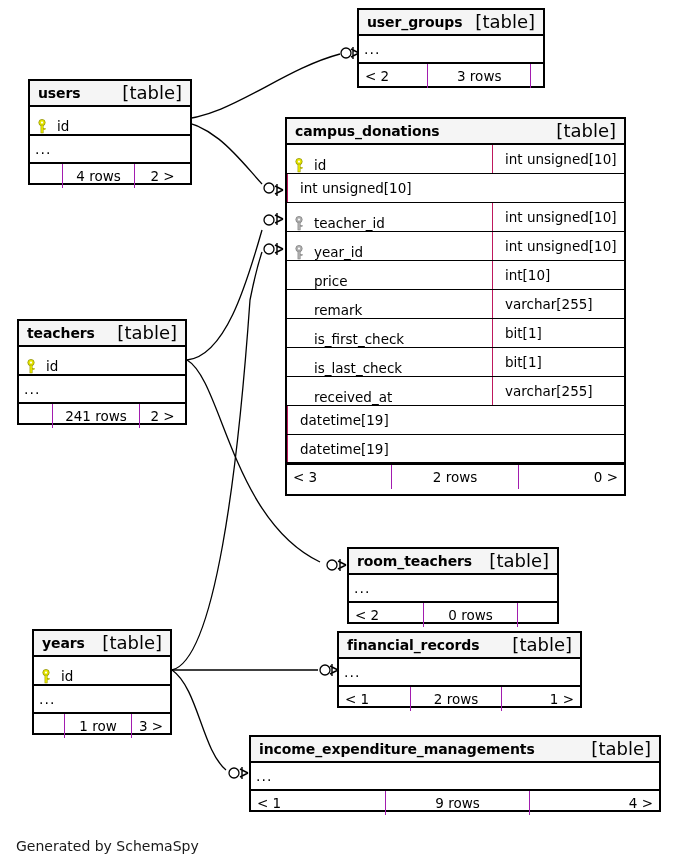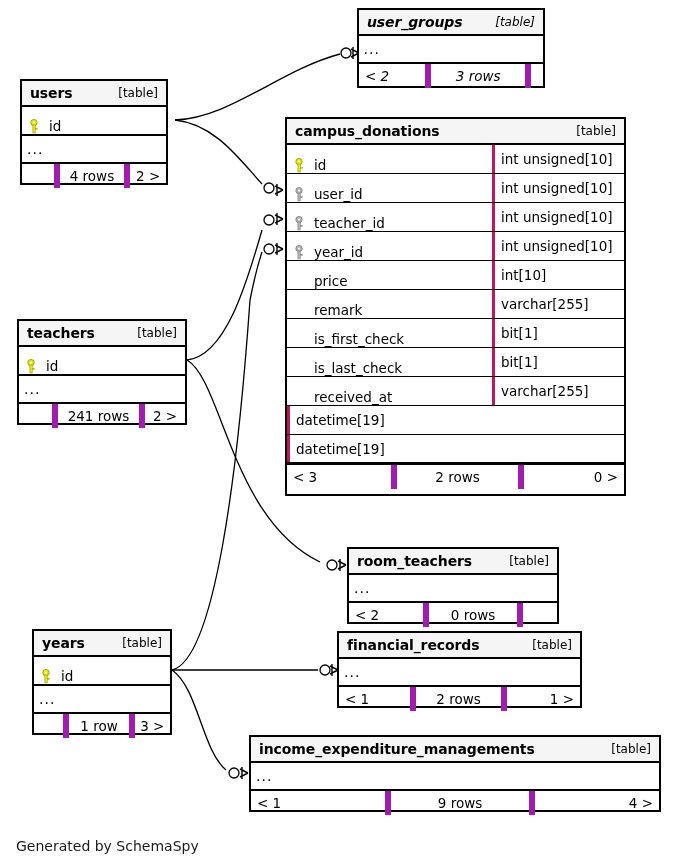--- a/index.html
+++ b/index.html
@@ -45,21 +45,21 @@
     height: 26px;
     box-sizing: border-box;
   }
   .tbl-name {
     font-weight: bold;
     font-size: 14px;
     letter-spacing: -0.1px;
     white-space: nowrap;
   }
   .tbl-tag {
-    font-size: 12px;
+    font-size: 18px;
     white-space: nowrap;
     padding-left: 10px;
   }
   .tbl-row {
     display: flex;
     align-items: stretch;
     border-bottom: 1px solid #000000;
     height: 29px;
     box-sizing: border-box;
   }
@@ -70,22 +70,22 @@
     flex: 1 1 auto;
     padding-left: 7px;
     font-size: 13.5px;
     min-width: 0;
     box-sizing: border-box;
   }
   .col-type {
     display: flex;
     align-items: center;
     font-size: 13.5px;
-    border-left: 3px solid #be185d;
-    padding-left: 6px;
+    border-left: 1px solid #be185d;
+    padding-left: 12px;
     box-sizing: border-box;
     white-space: nowrap;
   }
   .key-icon {
     width: 13px;
     height: 15px;
     margin-right: 7px;
     flex: 0 0 auto;
     display: inline-block;
   }
@@ -109,21 +109,21 @@
   .foot-cell {
     display: flex;
     align-items: center;
     font-size: 13.5px;
     box-sizing: border-box;
     padding: 0 6px;
     overflow: hidden;
     white-space: nowrap;
   }
   .foot-cell + .foot-cell {
-    border-left: 6px solid #a21caf;
+    border-left: 1px solid #a21caf;
   }
   .foot-left   { justify-content: flex-start; }
   .foot-center { justify-content: center; }
   .foot-right  { justify-content: flex-end; }
   .divider-strong { border-bottom: 2px solid #000000; }
   .credit {
     position: absolute;
     left: 16px;
     top: 838px;
     font-size: 14px;
@@ -167,34 +167,34 @@
       <path d="M 172,670 L 318,670"></path>
       <circle cx="325" cy="670" r="5" fill="#ffffff" stroke="#000000" stroke-width="1.3"></circle>
       <path d="M 338,670 L 330,666 M 338,670 L 330,674 M 332,664 L 332,676" stroke-width="1.4"></path>
 
       <path d="M 172,670 C 198,688 202,750 226,770"></path>
       <circle cx="234" cy="773" r="5" fill="#ffffff" stroke="#000000" stroke-width="1.3"></circle>
       <path d="M 248,773 L 240,769 M 248,773 L 240,777 M 242,767 L 242,779" stroke-width="1.4"></path>
     </g>
   </svg>
 
-  <div class="table-box" style="left:357px; top:8px; width:188px; height:80px;font-style:italic;">
+  <div class="table-box" style="left:357px; top:8px; width:188px; height:80px;">
     <div class="tbl-header">
       <span class="tbl-name">user_groups</span>
       <span class="tbl-tag">[table]</span>
     </div>
     <div class="ellipsis-row">...</div>
     <div class="tbl-footer">
       <div class="foot-cell foot-left" style="width:70px;">&lt; 2</div>
       <div class="foot-cell foot-center" style="width:105px;">3 rows</div>
       <div class="foot-cell foot-right" style="flex:1 1 auto;"></div>
     </div>
   </div>
 
-  <div class="table-box" style="left:20px; top:79px; width:148px; height:106px;">
+  <div class="table-box" style="left:28px; top:79px; width:164px; height:106px;">
     <div class="tbl-header">
       <span class="tbl-name">users</span>
       <span class="tbl-tag">[table]</span>
     </div>
     <div class="tbl-row divider-strong">
       <div class="col-name">
         <span class="key-icon">
           <svg viewBox="0 0 13 15" width="13" height="15" xmlns="http://www.w3.org/2000/svg">
             <circle cx="5" cy="3.6" r="3.2" fill="#e8e800" stroke="#8a8a00" stroke-width="0.7"></circle>
             <circle cx="5" cy="3.6" r="1.05" fill="#ffffff"></circle>
@@ -228,31 +228,20 @@
             <rect x="3.9" y="6" width="2.3" height="8" fill="#e8e800" stroke="#8a8a00" stroke-width="0.5"></rect>
             <rect x="6.2" y="9.2" width="2.2" height="1.5" fill="#e8e800" stroke="#8a8a00" stroke-width="0.4"></rect>
           </svg>
         </span>
         <span class="col-label">id</span>
       </div>
       <div class="col-type" style="width:132px;">int unsigned[10]</div>
     </div>
 
     <div class="tbl-row">
-      <div class="col-name">
-        <span class="key-icon">
-          <svg viewBox="0 0 13 15" width="13" height="15" xmlns="http://www.w3.org/2000/svg">
-            <circle cx="5" cy="3.6" r="3.2" fill="#b0b0b0" stroke="#7a7a7a" stroke-width="0.7"></circle>
-            <circle cx="5" cy="3.6" r="1.05" fill="#ffffff"></circle>
-            <rect x="3.9" y="6" width="2.3" height="8" fill="#b0b0b0" stroke="#7a7a7a" stroke-width="0.5"></rect>
-            <rect x="6.2" y="9.2" width="2.2" height="1.5" fill="#b0b0b0" stroke="#7a7a7a" stroke-width="0.4"></rect>
-          </svg>
-        </span>
-        <span class="col-label">user_id</span>
-      </div>
       <div class="col-type" style="width:132px;">int unsigned[10]</div>
     </div>
 
     <div class="tbl-row">
       <div class="col-name">
         <span class="key-icon">
           <svg viewBox="0 0 13 15" width="13" height="15" xmlns="http://www.w3.org/2000/svg">
             <circle cx="5" cy="3.6" r="3.2" fill="#b0b0b0" stroke="#7a7a7a" stroke-width="0.7"></circle>
             <circle cx="5" cy="3.6" r="1.05" fill="#ffffff"></circle>
             <rect x="3.9" y="6" width="2.3" height="8" fill="#b0b0b0" stroke="#7a7a7a" stroke-width="0.5"></rect>

